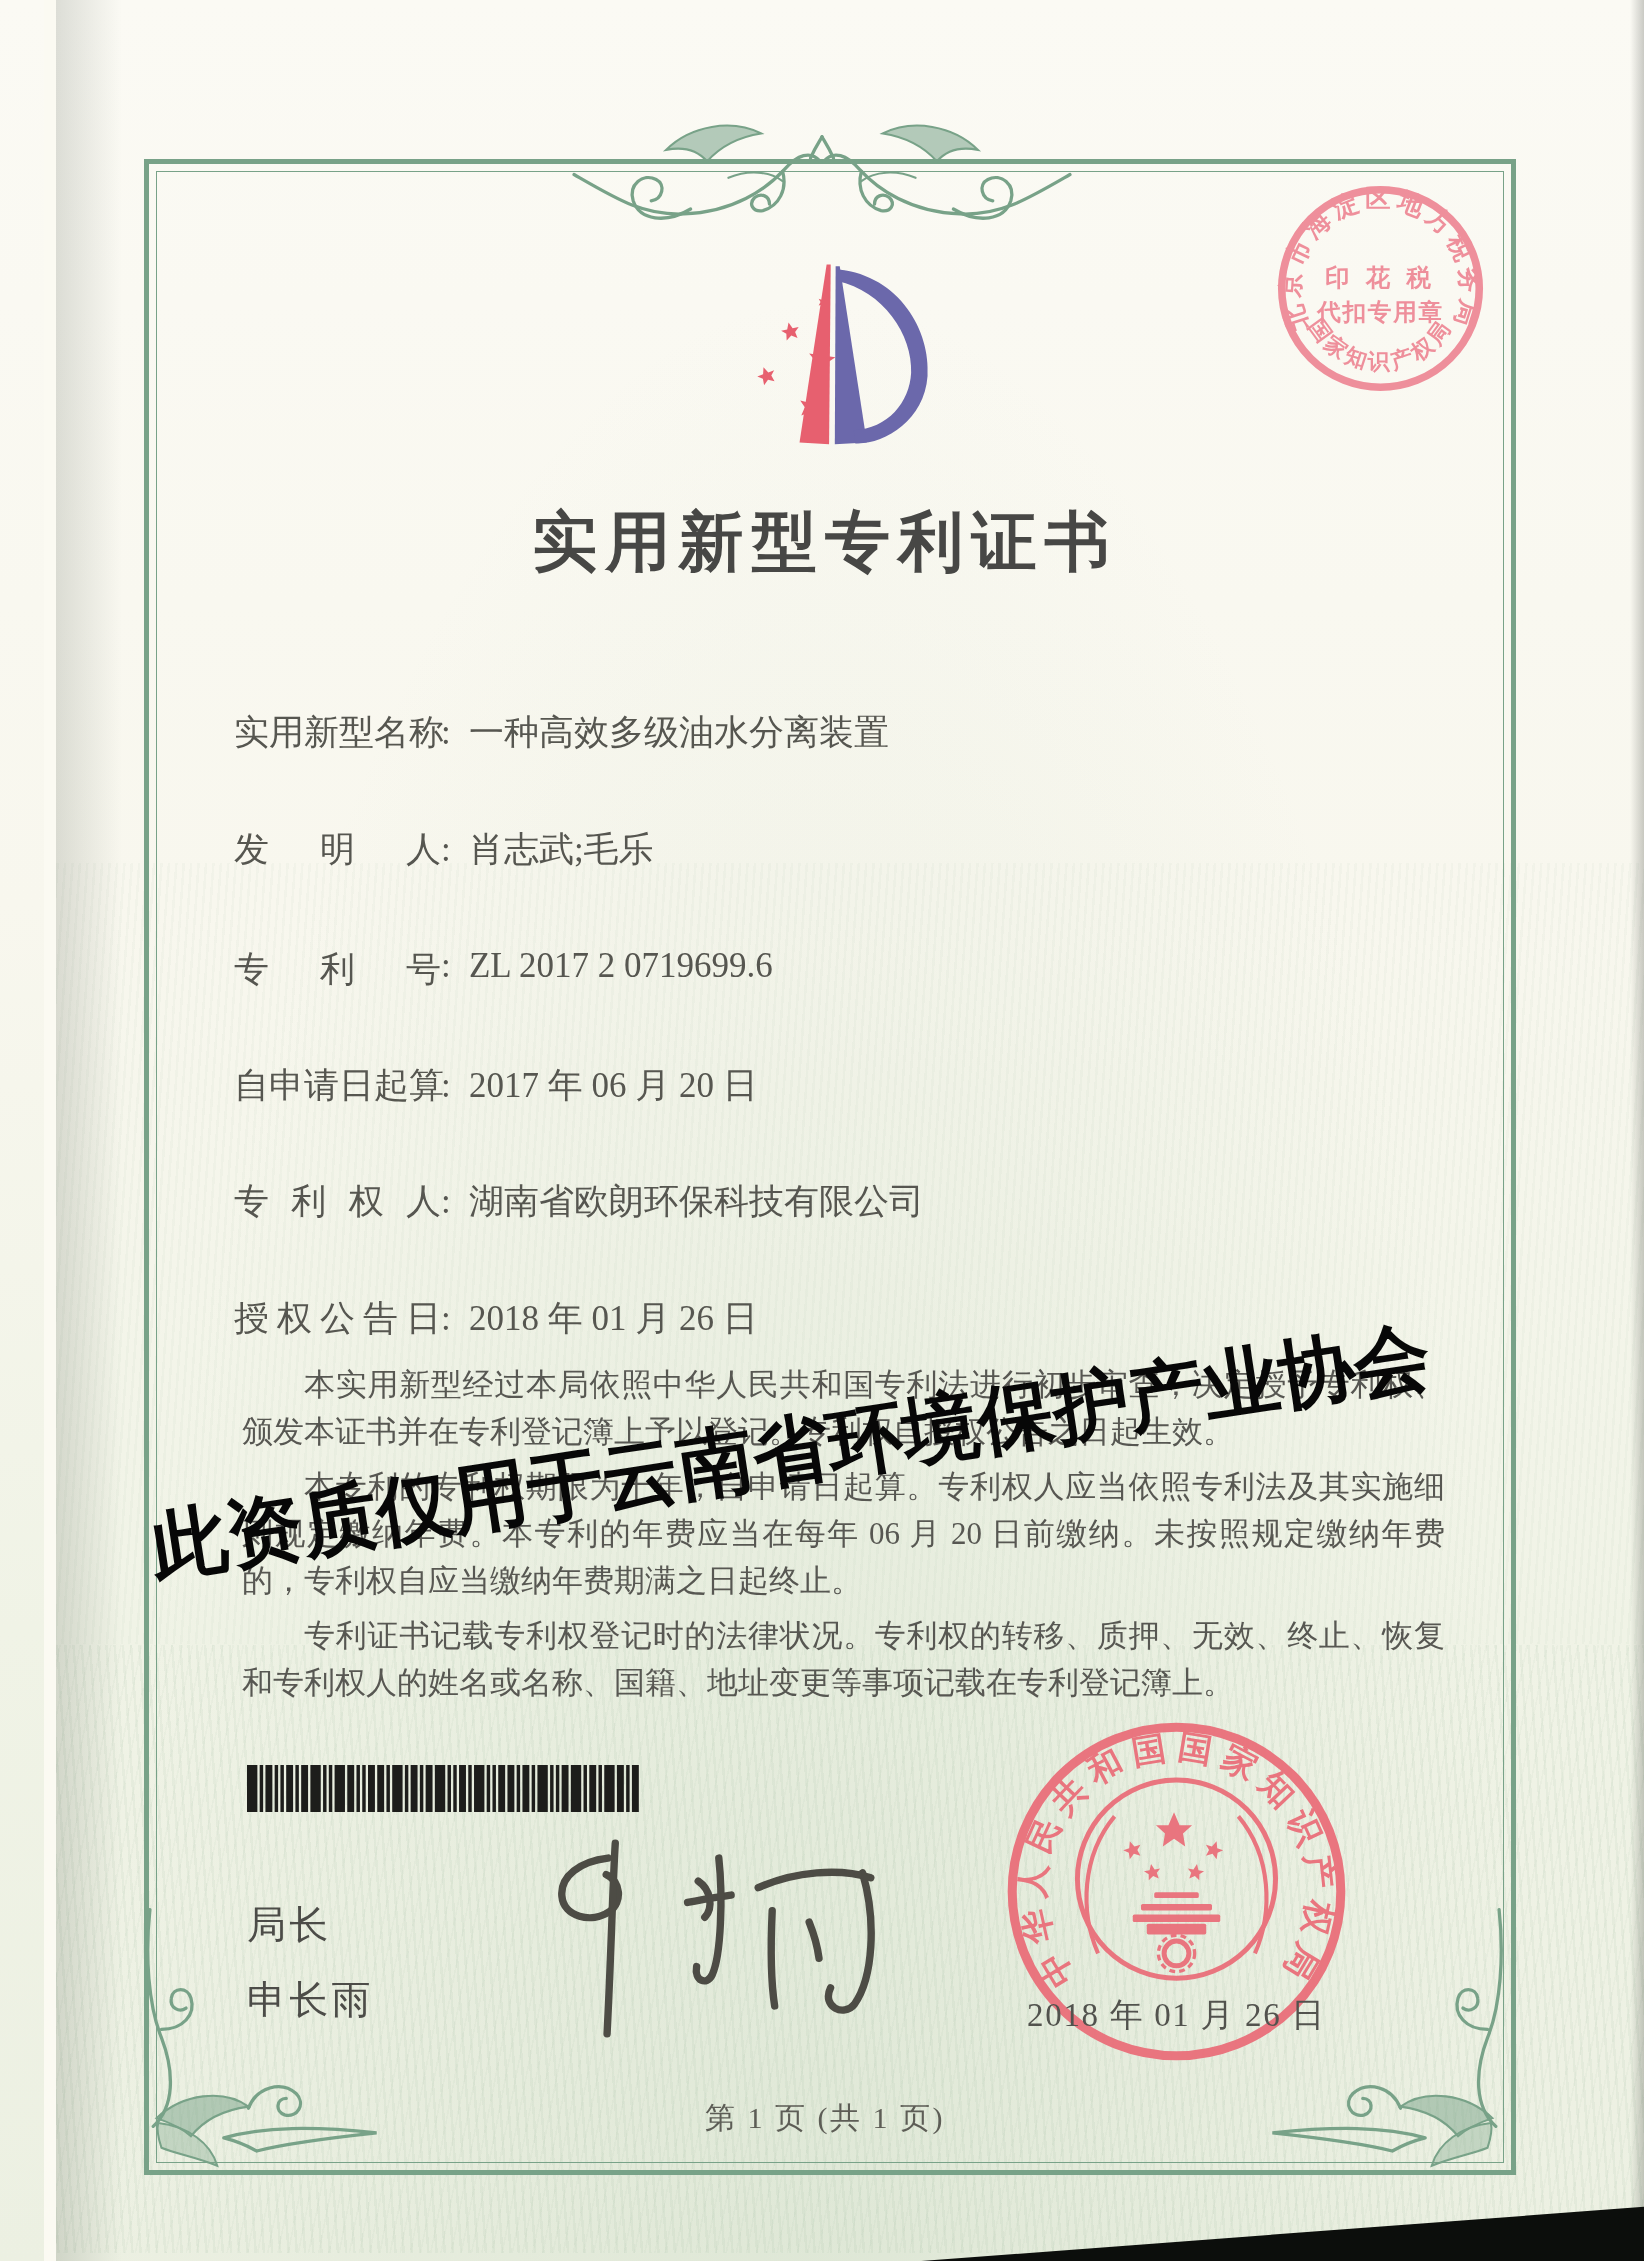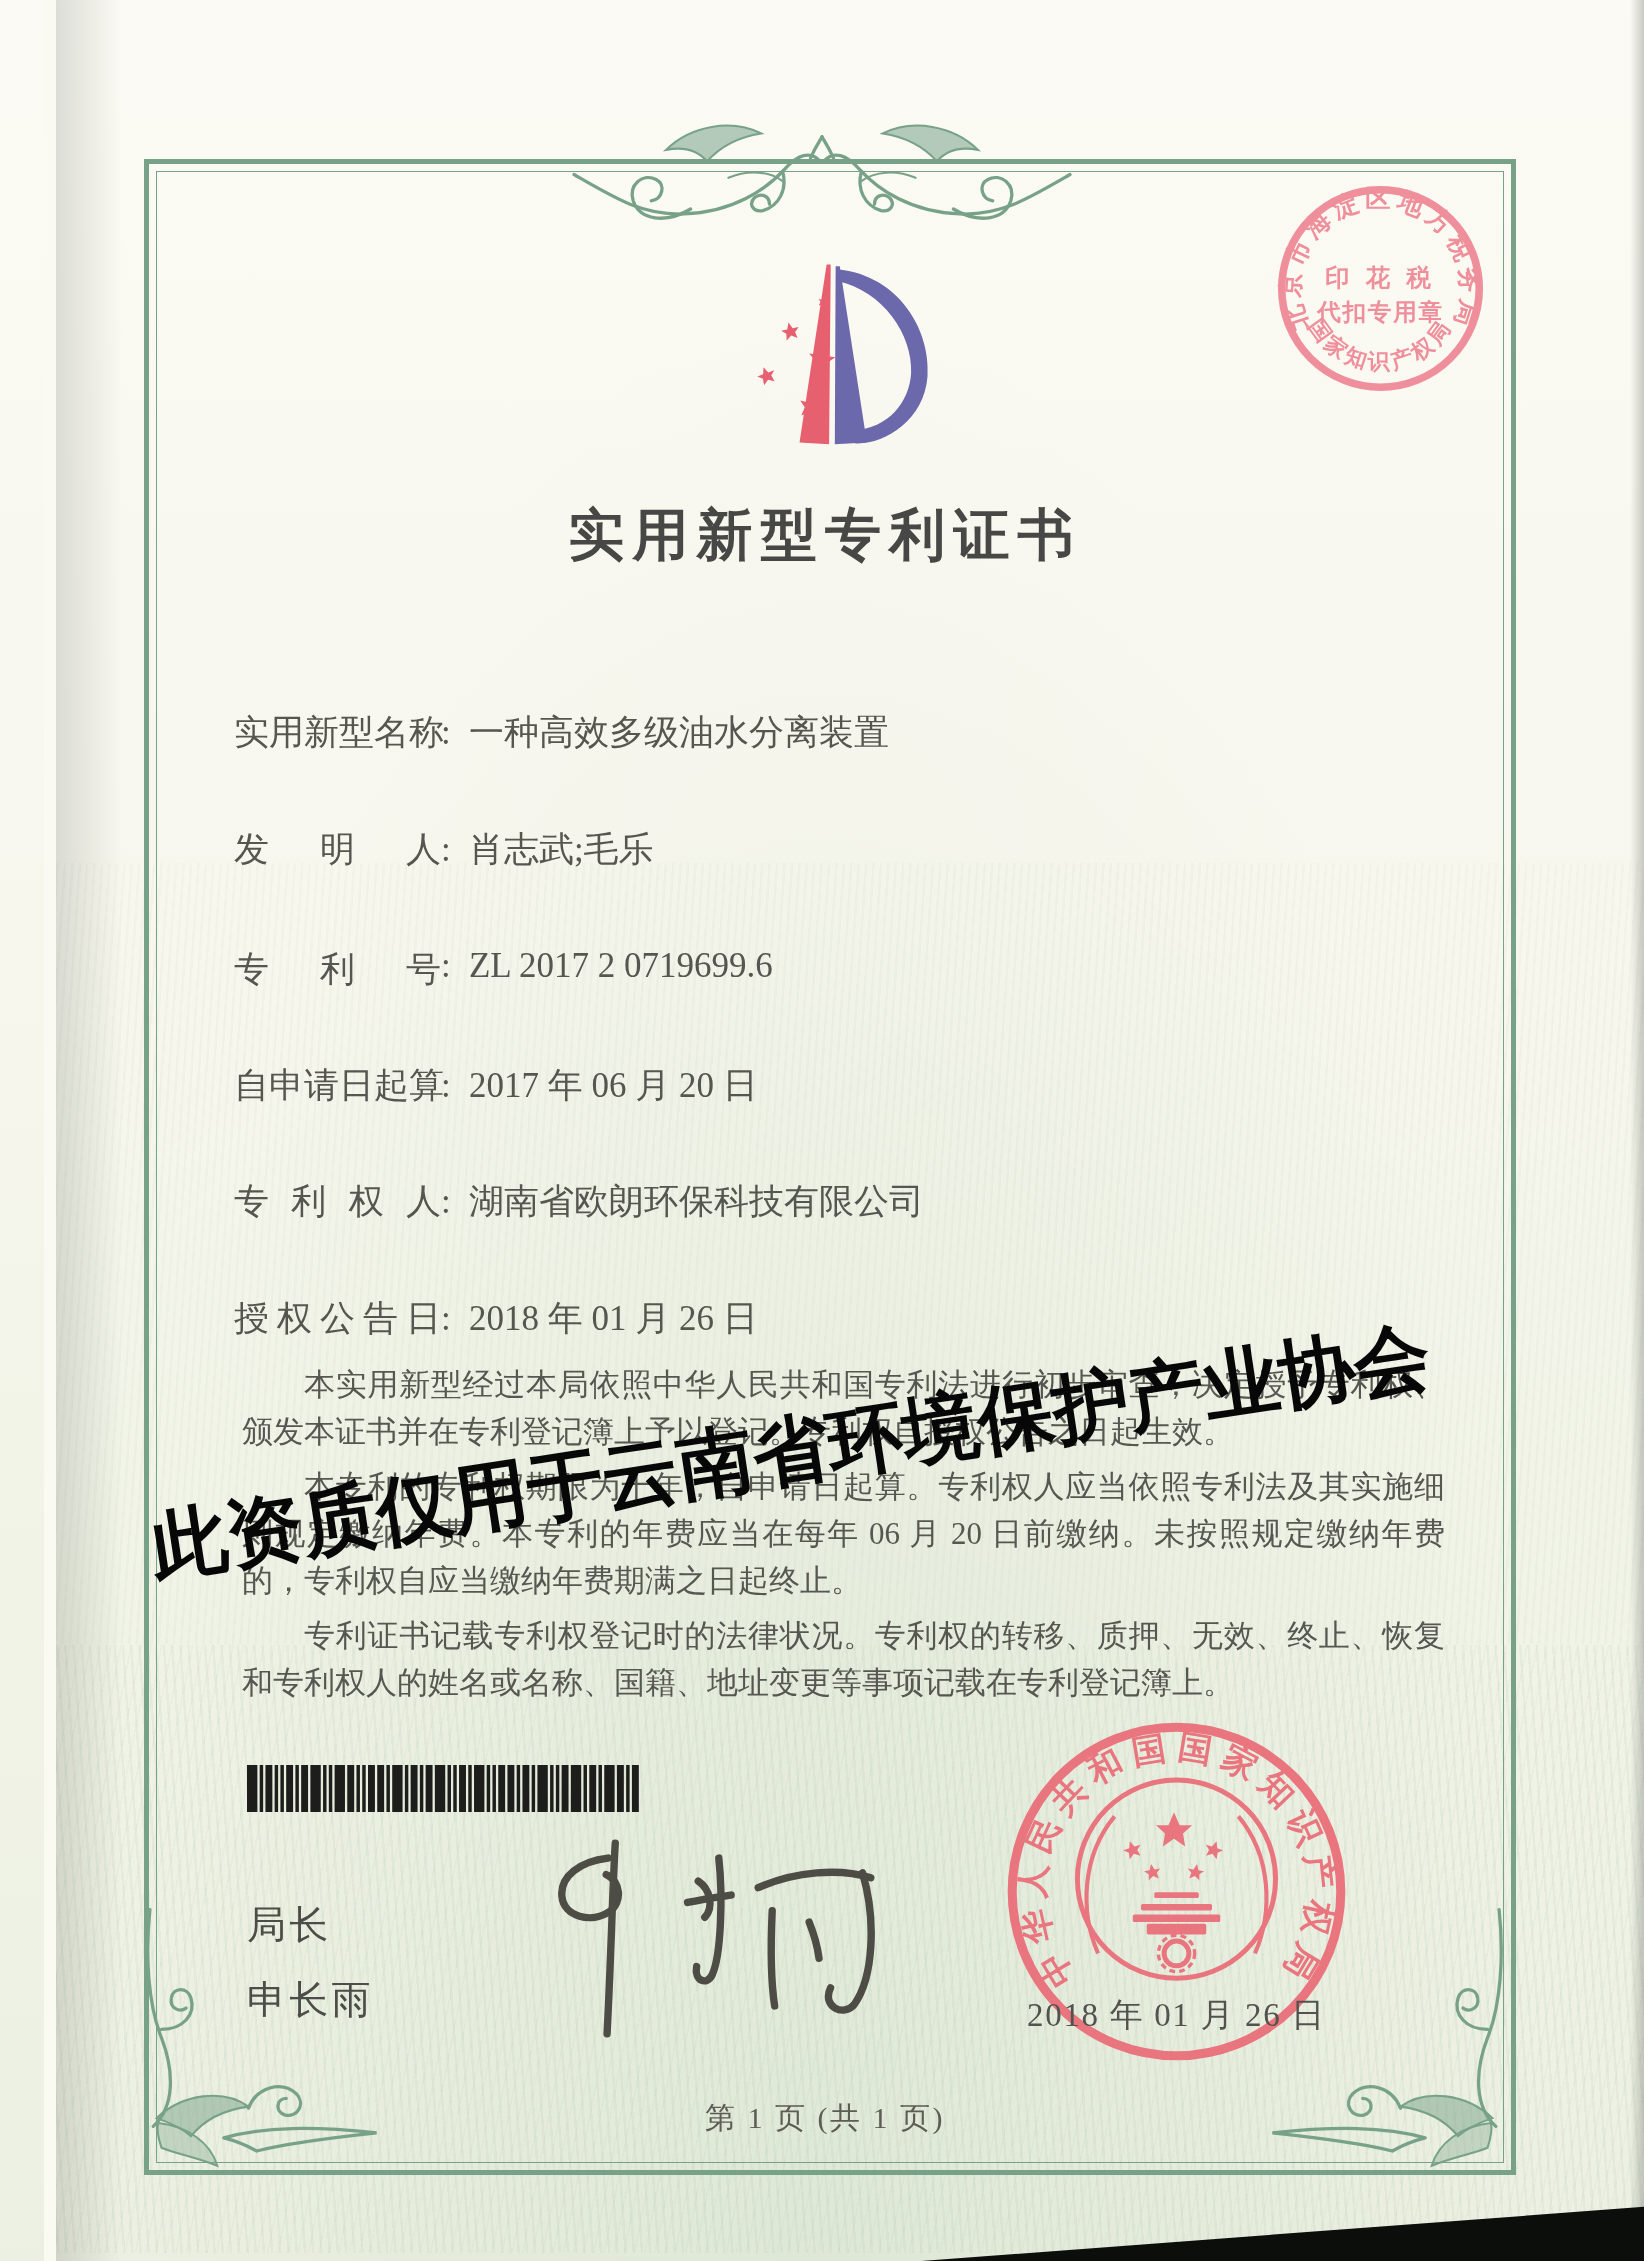--- a/index.html
+++ b/index.html
@@ -27,21 +27,21 @@
   .wedge{position:absolute;left:0;top:0;width:1645px;height:2261px;z-index:9;pointer-events:none;
         background:#0c0e0c;clip-path:polygon(56% 100%,100% 97.6%,100% 100%);}
   .right-shade{position:absolute;right:0;top:0;width:15px;height:2261px;z-index:8;
         background:linear-gradient(270deg,rgba(40,44,40,.25),rgba(40,44,40,0));}
   .frame-outer{position:absolute;left:144px;top:159px;width:1362px;height:2006px;
         border:5.8px solid var(--green);z-index:2;}
   .frame-inner{position:absolute;inset:6.6px;border:1.6px solid var(--green);}
   .orn{position:absolute;z-index:3;}
   .content{position:absolute;z-index:4;color:var(--ink);}
   .cert-no{left:196px;top:288px;font-size:37px;letter-spacing:4.1px;color:#5b5b56;}
-  .title{left:144px;top:498px;width:1362px;text-align:center;font-size:56px;font-weight:700;
+  .title{left:144px;top:498px;width:1362px;text-align:center;font-size:65px;font-weight:700;
         letter-spacing:8.2px;color:#474745;}
   .field{left:234px;width:1233px;font-size:35px;color:#565650;white-space:nowrap;}
   .field .lab{display:inline-block;width:207px;text-align:justify;text-align-last:justify;vertical-align:top;}
   .field .col{display:inline-block;width:16.4px;}
   .field .val{margin-left:11.5px;}
   .paras{left:234px;top:1353px;width:1219px;font-size:31px;line-height:47px;text-align:justify;color:#575752;}
   .paras p{margin:8px;text-indent:2em;}
   .watermark{position:absolute;left:152px;top:1498px;z-index:6;font-family:"Liberation Sans","DejaVu Sans",sans-serif;
         font-weight:900;font-size:76px;white-space:nowrap;color:var(--wm);
         transform:rotate(-8.6deg);transform-origin:0 50%;pointer-events:none;letter-spacing:0px;}

